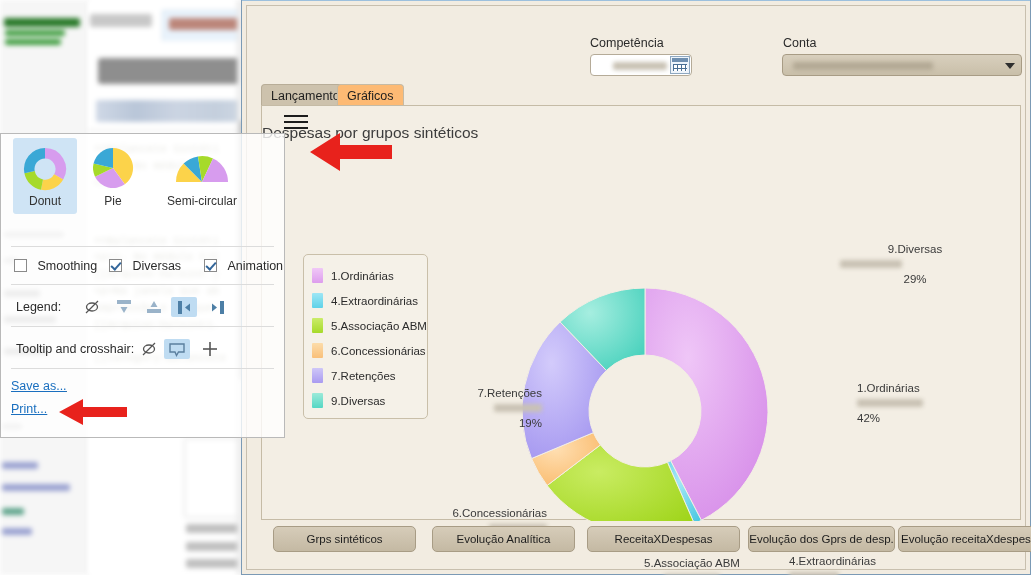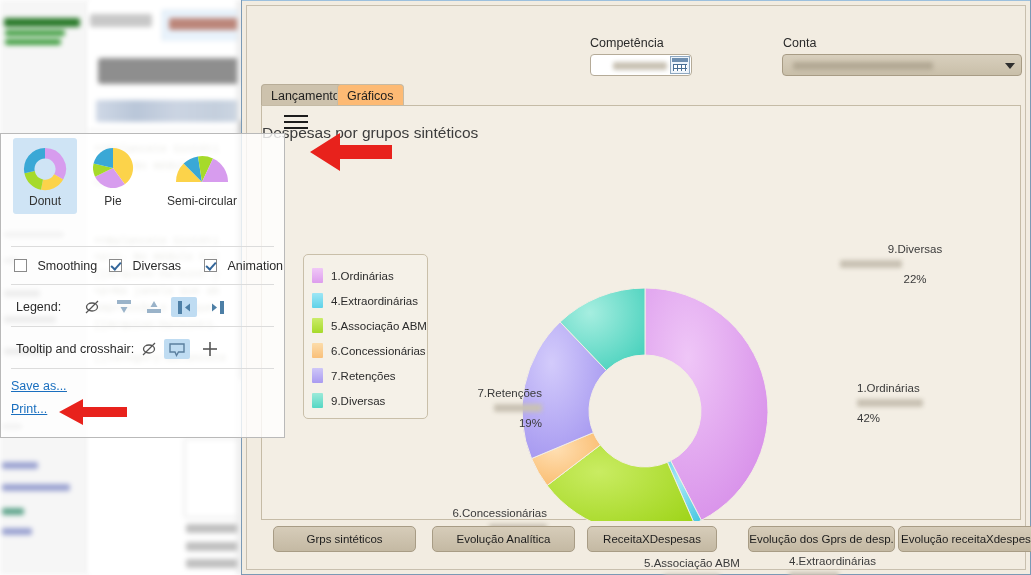--- a/index.html
+++ b/index.html
@@ -291,21 +291,21 @@
               <path d="M432.3144558550135,417.6813402641446 A123,123 0 0,1 285.12129361470767,379.48999151793305 L338.43733693027343,338.91414247970937 A56,56 0 0,0 405.45210998277037,356.3020736161959 Z" fill="url(#g2)" stroke="#f3eee4" stroke-width="1"></path>
               <path d="M285.12129361470767,379.48999151793305 A123,123 0 0,1 269.5504218251365,352.5204504602549 L331.34815953014345,326.6353270388152 A56,56 0 0,0 338.43733693027343,338.91414247970937 Z" fill="url(#g3)" stroke="#f3eee4" stroke-width="1"></path>
               <path d="M269.5504218251365,352.5204504602549 A123,123 0 0,1 298.12028158770016,215.98071331307645 L344.3555753570017,264.4708938661161 A56,56 0 0,0 331.34815953014345,326.6353270388152 Z" fill="url(#g4)" stroke="#f3eee4" stroke-width="1"></path>
               <path d="M298.12028158770016,215.98071331307645 A123,123 0 0,1 382.9999999999999,182 L382.99999999999994,249 A56,56 0 0,0 344.3555753570017,264.4708938661161 Z" fill="url(#g5)" stroke="#f3eee4" stroke-width="1"></path>
             </g>
         </svg>
 
         <div class="slice-label lbl-right" style="left:578px;top:135px;width:150px;text-align:center;">
           <span class="nm">9.Diversas</span>
           <span class="vl" style="width:62px;"></span>
-          <span class="pc">22%</span>
+          <span class="pc">29%</span>
         </div>
 
         <div class="slice-label lbl-right" style="left:595px;top:274px;width:120px;">
           <span class="nm">1.Ordinárias</span>
           <span class="vl" style="width:66px;"></span>
           <span class="pc">42%</span>
         </div>
 
         <div class="slice-label lbl-left" style="left:160px;top:279px;width:120px;">
           <span class="nm">7.Retenções</span>
@@ -330,21 +330,21 @@
           <span class="vl" style="width:50px;"></span>
 
         </div>
       </div>
 
     </div>
 
     <div id="btnbar">
       <div class="bbtn" style="left:12px;width:143px;">Grps sintéticos</div>
       <div class="bbtn" style="left:171px;width:143px;">Evolução Analítica</div>
-      <div class="bbtn" style="left:326px;width:130px;">ReceitaXDespesas</div>
+      <div class="bbtn" style="left:326px;width:153px;">ReceitaXDespesas</div>
       <div class="bbtn" style="left:487px;width:147px;">Evolução dos Gprs de desp.</div>
       <div class="bbtn" style="left:637px;width:148px;">Evolução receitaXdespesas</div>
     </div>
 
   </div>
 </div>
 
 <svg id="arrow-hamburger" viewBox="0 0 84 42">
   <polygon points="84,14 32,14 32,2 2,21 32,40 32,28 84,28" fill="#e8221c"></polygon>
 </svg>

